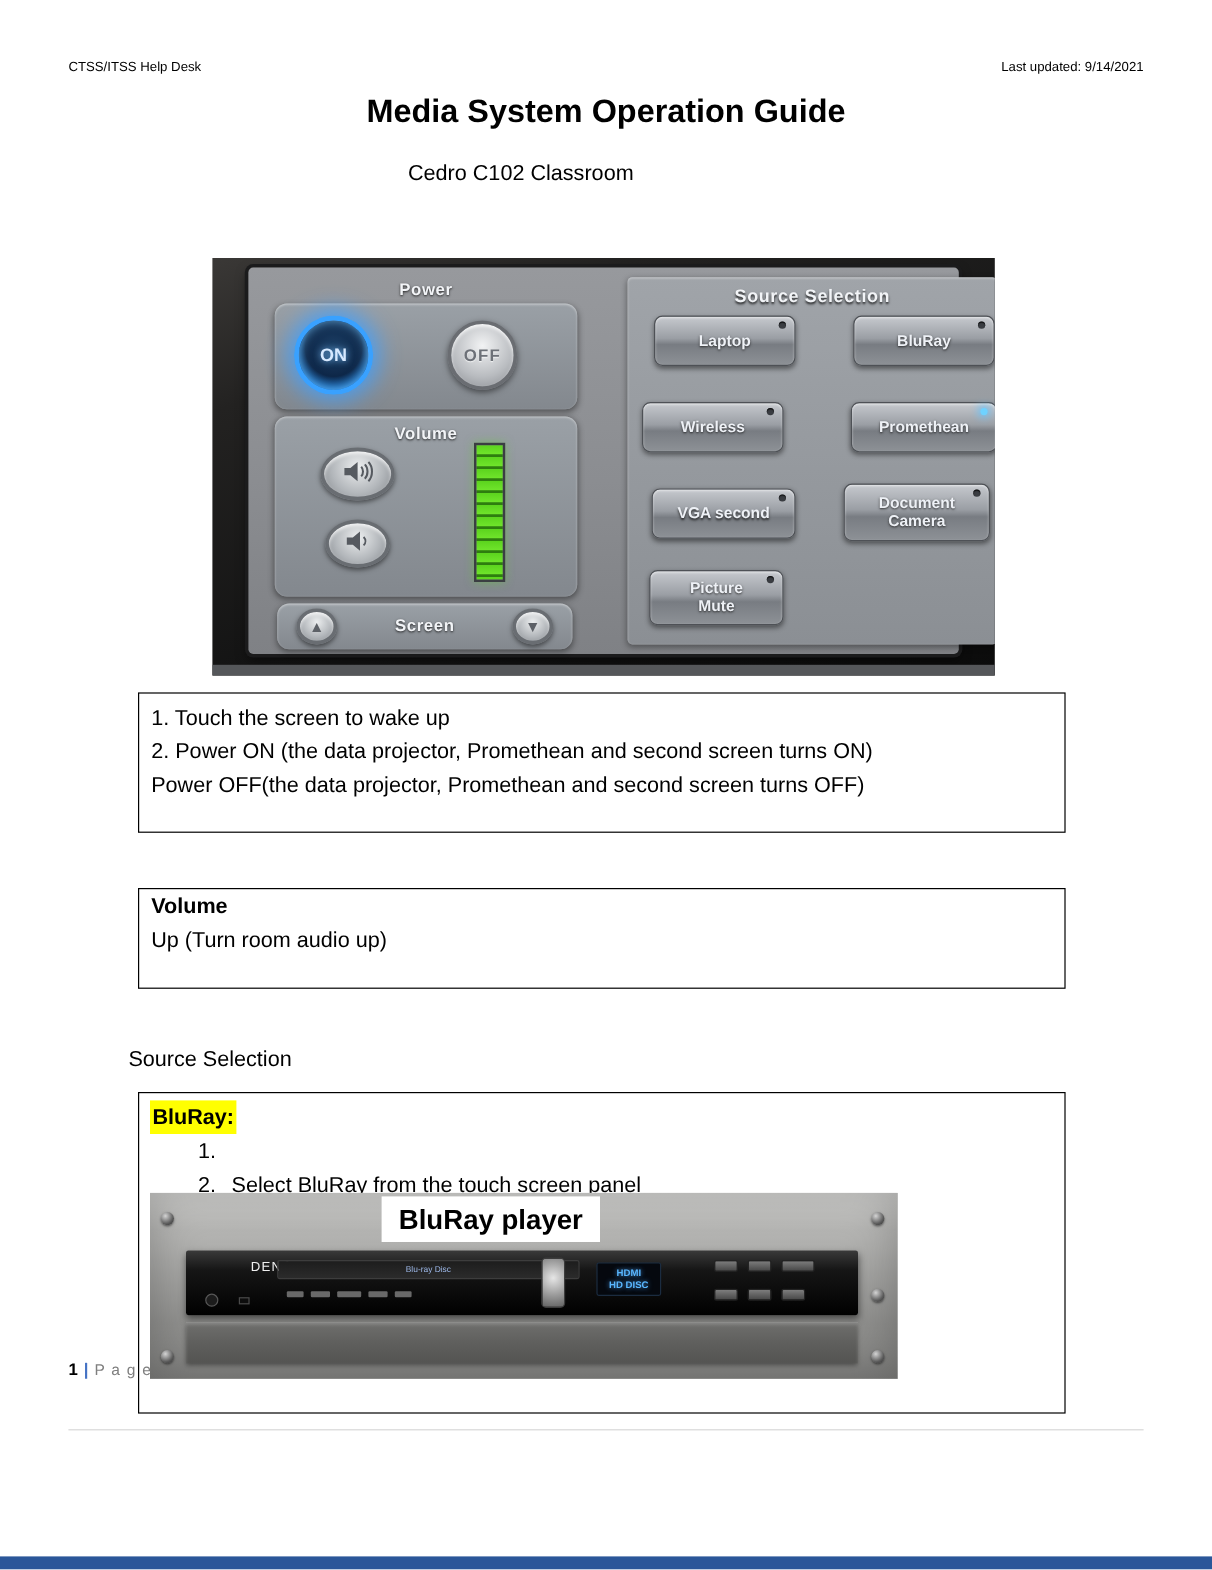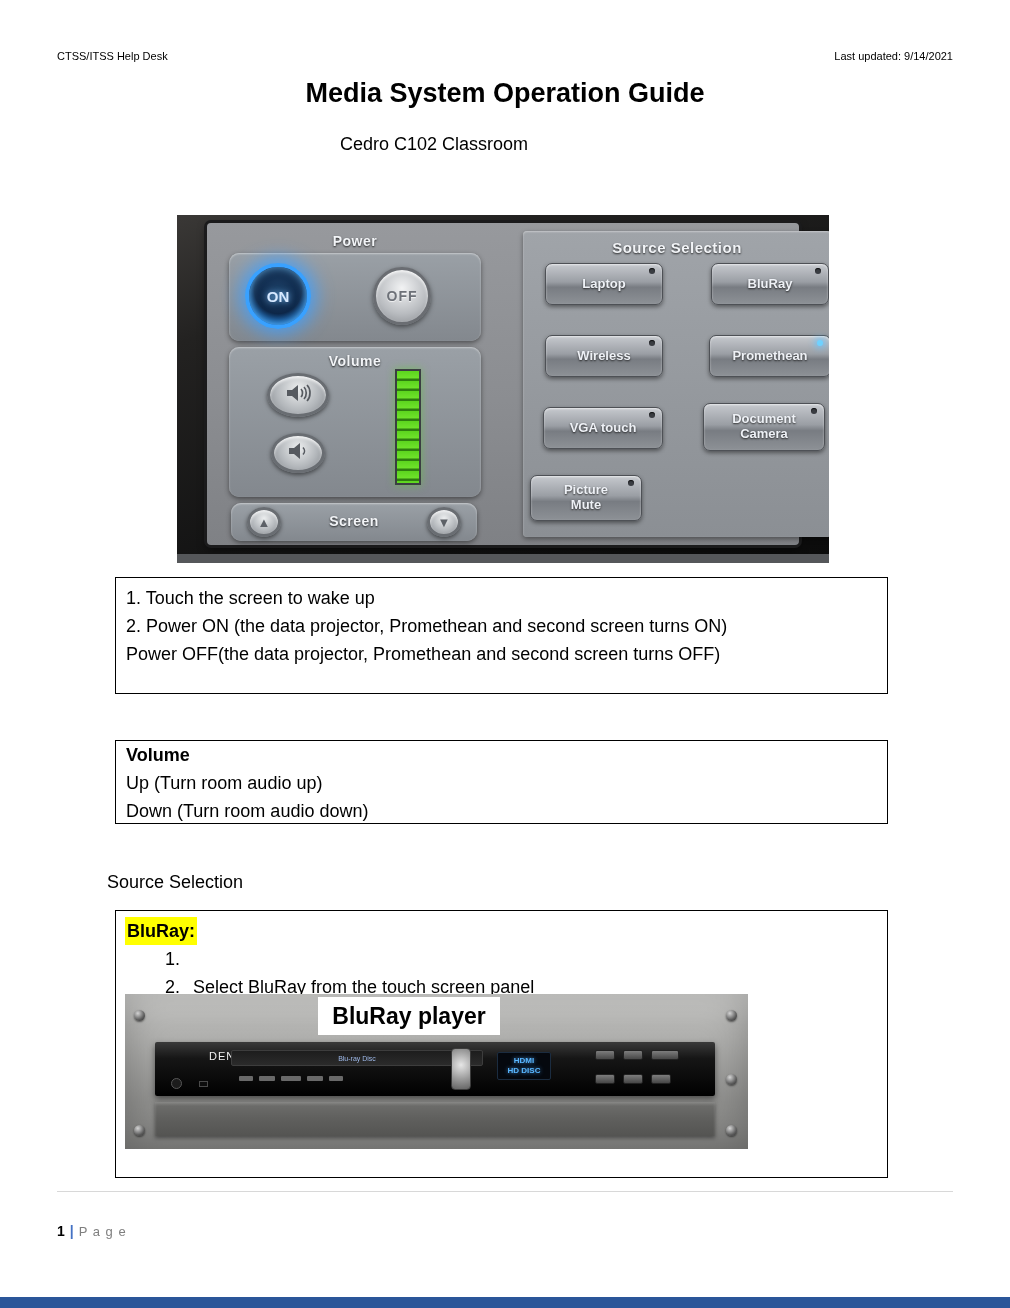--- a/index.html
+++ b/index.html
@@ -165,21 +165,21 @@
     background:linear-gradient(180deg,#7d7d7d,#474747); border:1px solid #222;
   }
   .filler {
     position:absolute; left:30px; top:108px; width:560px; height:34px;
     background:linear-gradient(180deg,#6f6f6d 0%,#5f5f5d 50%,#545452 100%);
     box-shadow:inset 0 2px 3px rgba(255,255,255,.18), 0 2px 4px rgba(0,0,0,.4);
   }
 
   
   .footer-line { left:57px; top:1191px; width:896px; border-top:1px solid #d8d8d8; height:0; }
-  .footer-text { left:57px; top:1223px; font-size:14px; }
+  .footer-text { left:57px; top:1133px; font-size:14px; }
   .footer-text .n { font-weight:bold; }
   .footer-text .pipe { color:#4472c4; font-weight:bold; padding:0 5px; }
   .footer-text .pg { color:#7f7f7f; letter-spacing:1px; font-size:13px; }
   .bottom-bar { left:0; top:1297px; width:1010px; height:11px; background:#2a5699; }
 </style>
 </head>
 <body>
 
 <div class="abs hdr" style="left:57px;">CTSS/ITSS Help Desk</div>
 <div class="abs hdr" style="right:57px;">Last updated: 9/14/2021</div>
@@ -233,55 +233,54 @@
       <div class="panel-label src-title">Source Selection</div>
 
       <div class="src-btn" style="left:22px; top:32px; width:118px; height:42px;">
         <span class="led"></span>
         <span>Laptop</span>
       </div>
       <div class="src-btn" style="left:188px; top:32px; width:118px; height:42px;">
         <span class="led"></span>
         <span>BluRay</span>
       </div>
-      <div class="src-btn" style="left:22px; top:104px; width:118px; height:42px;">
+      <div class="src-btn" style="left:12px; top:104px; width:118px; height:42px;">
         <span class="led"></span>
         <span>Wireless</span>
       </div>
       <div class="src-btn" style="left:186px; top:104px; width:122px; height:42px;">
         <span class="led lit"></span>
         <span>Promethean</span>
       </div>
       <div class="src-btn" style="left:20px; top:176px; width:120px; height:42px;">
         <span class="led"></span>
-        <span>VGA touch</span>
+        <span>VGA second</span>
       </div>
       <div class="src-btn" style="left:180px; top:172px; width:122px; height:48px; padding:2px 18px;">
         <span class="led"></span>
         <span>Document Camera</span>
       </div>
-      <div class="src-btn" style="left:7px; top:244px; width:112px; height:46px; padding:2px 26px;">
+      <div class="src-btn" style="left:18px; top:244px; width:112px; height:46px; padding:2px 26px;">
         <span class="led"></span>
         <span>Picture Mute</span>
       </div>
     </div>
   </div>
   <div class="bottom-strip"></div>
 </div>
 
 <div class="abs txtbox" style="left:115px; top:577px; width:773px; height:117px;">
   <div>1. Touch the screen to wake up</div>
   <div>2. Power ON (the data projector, Promethean and second screen turns ON)</div>
   <div>Power OFF(the data projector, Promethean and second screen turns OFF)</div>
 </div>
 
 <div class="abs txtbox" style="left:115px; top:740px; width:773px; height:84px; padding:0 10px;">
   <div style="font-weight:bold;">Volume</div>
   <div>Up  (Turn room audio up)</div>
-  <div>Down (Turn room audio down)</div>
 </div>
 
 <div class="abs section-heading" style="left:107px; top:872px;">Source Selection</div>
 
 <div class="abs txtbox" style="left:115px; top:910px; width:773px; height:268px; padding:6px 9px;">
   <div>
     <span class="hl">BluRay:</span>
   </div>
   <div class="step">
     <span class="num">1.</span>

